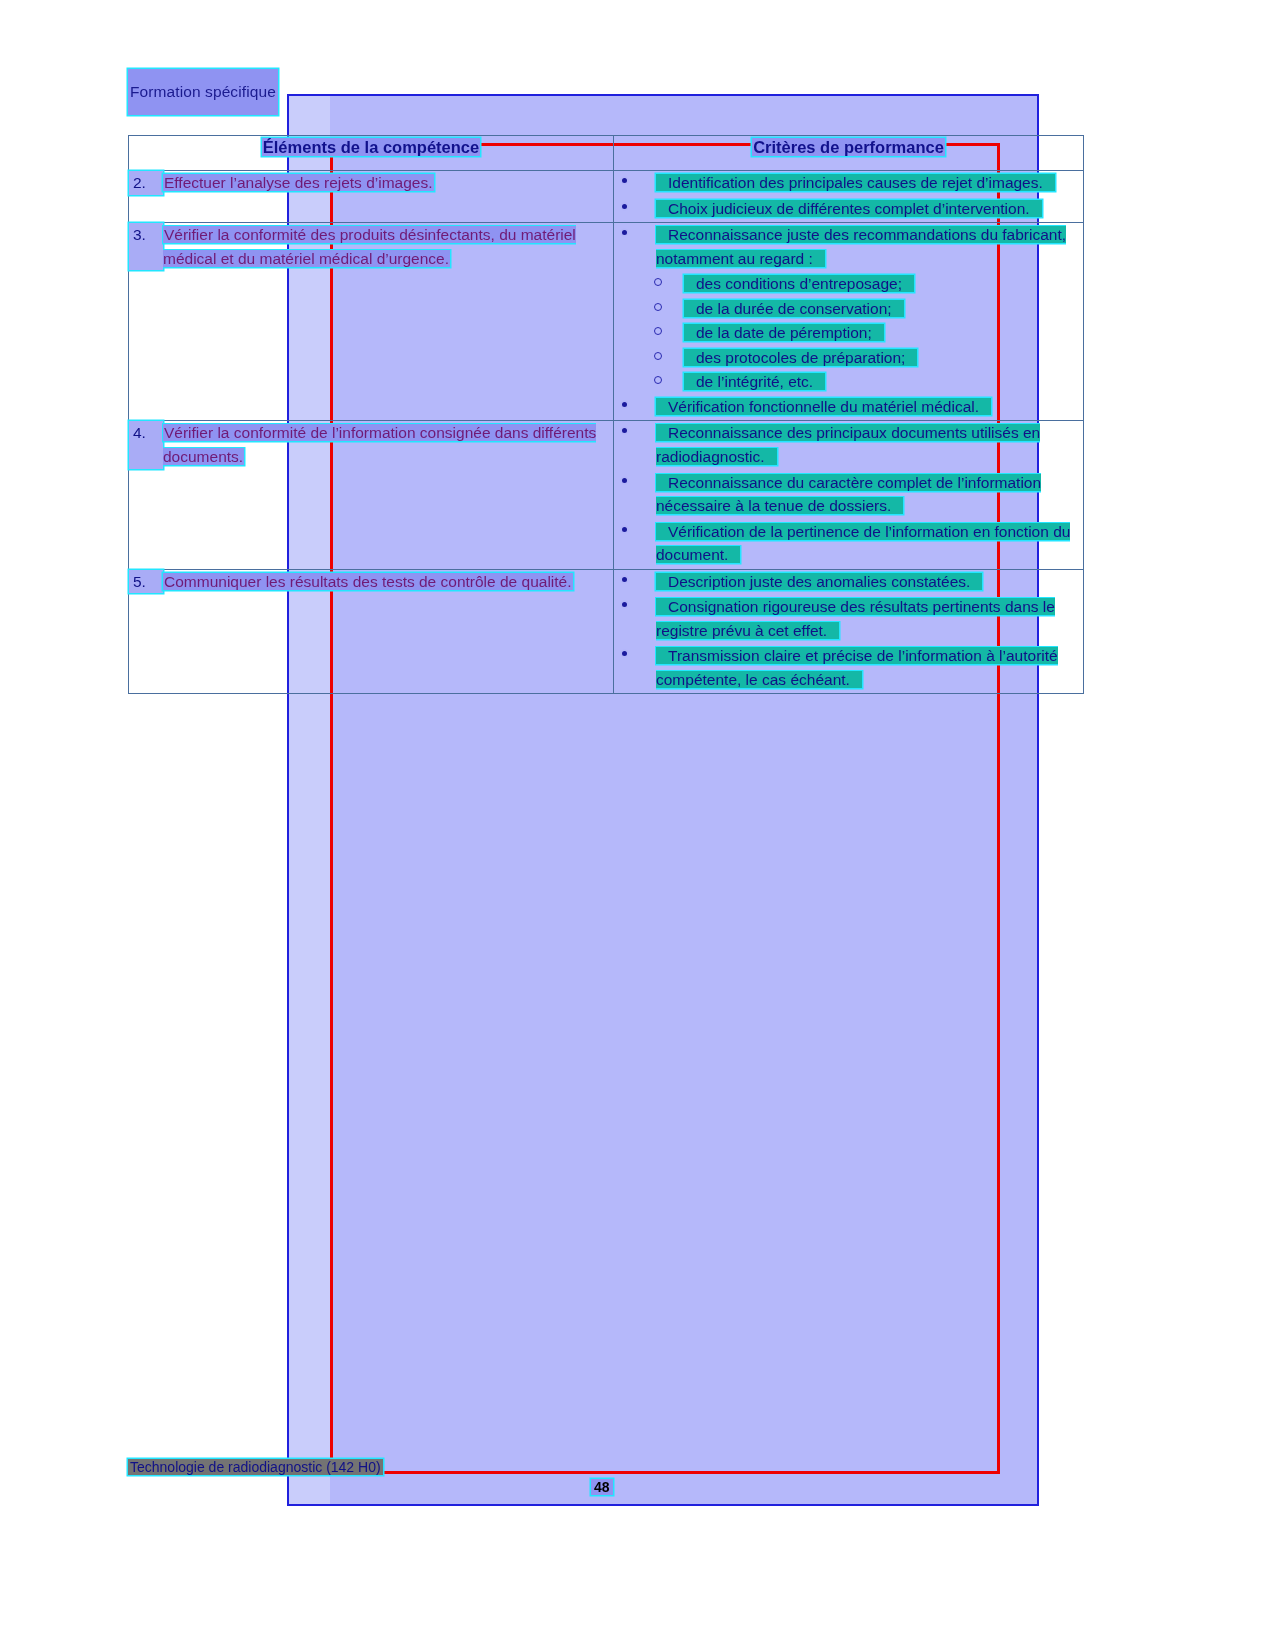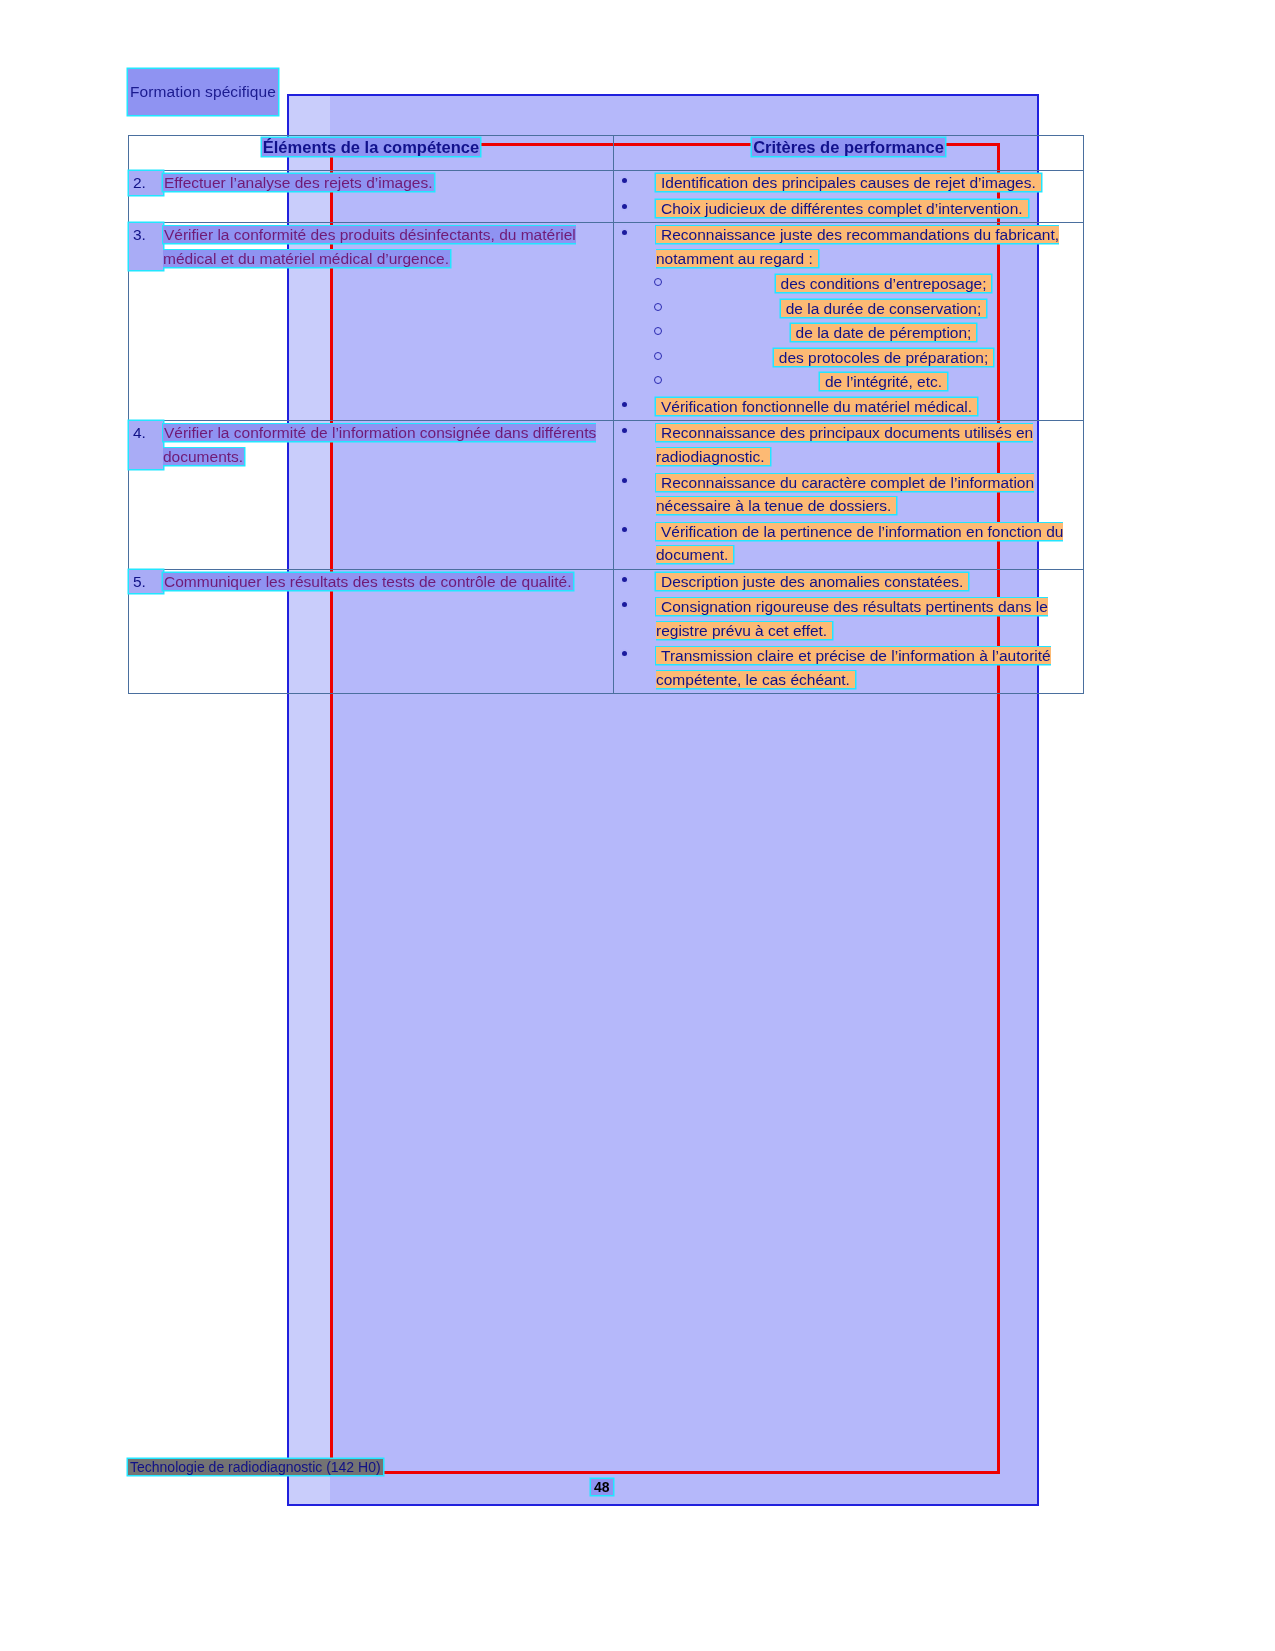--- a/index.html
+++ b/index.html
@@ -138,21 +138,20 @@
     position: relative;
     padding-left: 42px;
     font-size: 15.5px;
     line-height: 1.52;
     margin-bottom: 2px;
     color: #111187;
   }
   ul.crit > li.sub {
     padding-left: 70px;
     margin-bottom: 1px;
-    text-align: center;
   }
   .bullet-dot {
     position: absolute;
     left: 8px;
     top: 7px;
     width: 5px;
     height: 5px;
     background: #1b1b9e;
     border-radius: 50%;
     box-shadow: 0 0 0 1.5px #b2b5f8;
@@ -161,23 +160,23 @@
     position: absolute;
     left: 40px;
     top: 6px;
     width: 6px;
     height: 6px;
     border: 1.4px solid #2a2ab0;
     border-radius: 50%;
     background: transparent;
   }
   .litext {
-    background: #fdba74;
-    box-shadow: 0 0 0 1.5px #22e6ff;
-    padding: 0 5px;
+    background: #14b8a6;
+    box-shadow: 0 0 0 1.5px #22e6ff;
+    padding: 0 12px;
   }
 
   
   .footer-left {
     position: absolute;
     left: 128px;
     top: 1459px;
     z-index: 6;
     font-size: 14px;
     color: #111187;

